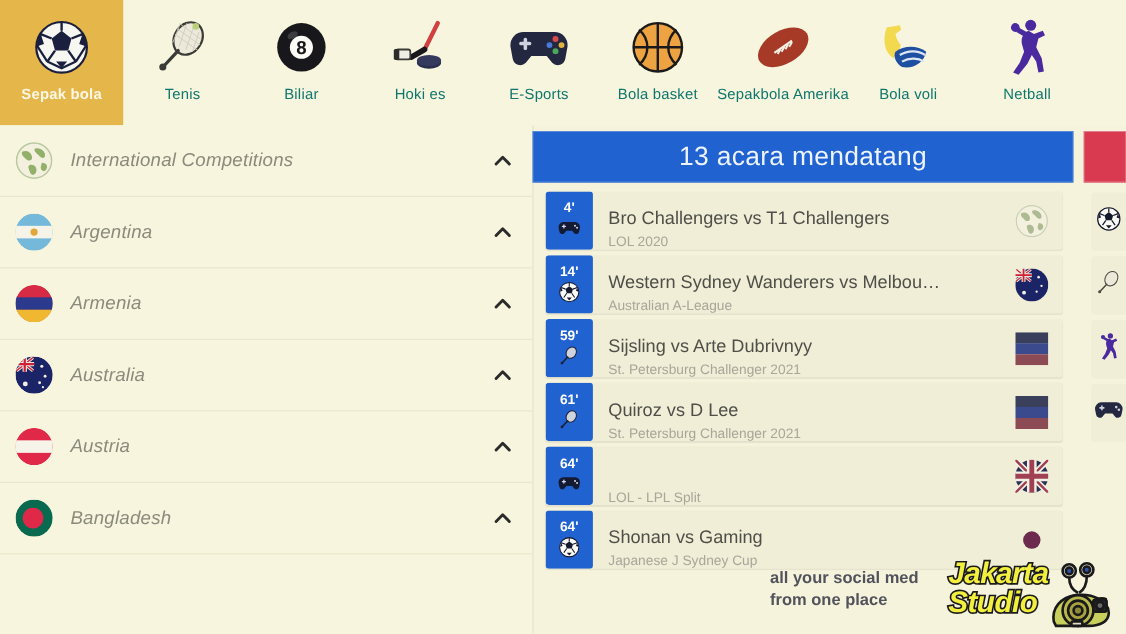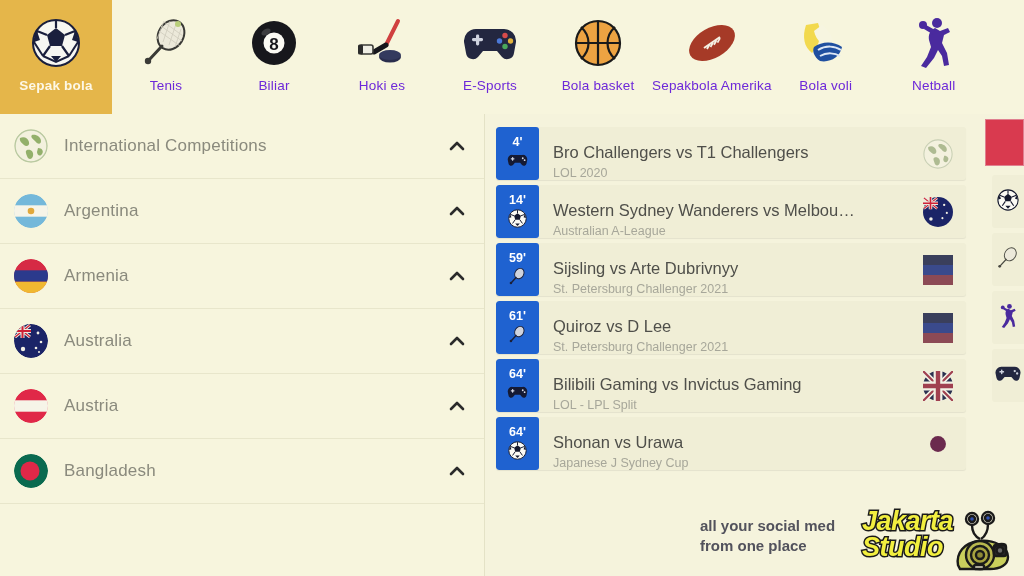--- a/index.html
+++ b/index.html
@@ -21,29 +21,29 @@
     display:flex; flex-direction:column; align-items:center;
     justify-content:flex-start; padding-top:14px;
     cursor:pointer;
   }
   .sport-tab.active { background:#e5b64a; flex:0 0 112px;font-weight:bold; }
   .sport-ico {
     height:58px; width:64px; display:flex; align-items:center; justify-content:center;
   }
   .sport-ico svg { display:block; }
   .sport-label {
-    font-size:13.5px; color:#6d28d9; letter-spacing:.2px;
+    font-size:13.5px; color:#0f766e; letter-spacing:.2px;
     white-space:nowrap; margin-top:6px;
   }
   .sport-tab.active .sport-label { color:#fdf8e6; }
 
   
   .sidebar {
     position:absolute; left:0; top:114px; width:484px; height:462px;
-    background:#f7f5dd; overflow:hidden;
+    background:#f7f5dd; overflow:hidden;font-style:italic;
   }
   .side-row {
     height:65px; display:flex; align-items:center;
     border-bottom:1px solid #e8e6cb; padding:0 16px 0 14px;
     cursor:pointer; position:relative;
   }
   .side-flag {
     width:34px; height:34px; border-radius:50%; overflow:hidden;
     flex:0 0 34px; position:relative; margin-right:16px;
   }
@@ -375,20 +375,23 @@
         <svg viewBox="0 0 22 22">
             <path d="M5 14 L11 8 L17 14" stroke="#2b2b2b" stroke-width="2.6" fill="none" stroke-linecap="round" stroke-linejoin="round"></path>
           </svg>
       </span>
     </div>
   </div>
 
   <div class="panel-divider"></div>
 
   <div class="events-panel">
+    <div class="events-header">
+      <span>13 acara mendatang</span>
+    </div>
 
     <div class="events-list">
 
       <div class="event-row">
         <div class="ev-badge">
           <span class="ev-time">4'</span>
           <span class="ev-badge-ico">
             <svg width="21" height="15" viewBox="0 0 54 40">
               <path d="M13 5 H41 a12 12 0 0 1 12 13 l-2 10 a7 7 0 0 1-12 4 l-5-6 H20 l-5 6 a7 7 0 0 1-12-4 L1 18 A12 12 0 0 1 13 5 Z" fill="#151a33"></path>
               <rect x="9" y="14" width="10" height="3" rx="1.4" fill="#d8dbe6"></rect>
@@ -501,21 +504,20 @@
             <svg width="21" height="15" viewBox="0 0 54 40">
               <path d="M13 5 H41 a12 12 0 0 1 12 13 l-2 10 a7 7 0 0 1-12 4 l-5-6 H20 l-5 6 a7 7 0 0 1-12-4 L1 18 A12 12 0 0 1 13 5 Z" fill="#151a33"></path>
               <rect x="9" y="14" width="10" height="3" rx="1.4" fill="#d8dbe6"></rect>
               <rect x="12.5" y="10.5" width="3" height="10" rx="1.4" fill="#d8dbe6"></rect>
               <circle cx="41" cy="14" r="2.4" fill="#d8dbe6"></circle>
                 <circle cx="46" cy="19" r="2.4" fill="#d8dbe6"></circle>
             </svg>
           </span>
         </div>
         <div class="ev-main">
-          <div class="ev-title">Bilibili Gaming vs Invictus Gaming</div>
           <div class="ev-league">LOL - LPL Split</div>
         </div>
         <div class="ev-flag">
           <svg width="30" height="30" viewBox="0 0 34 34">
             <circle cx="17" cy="17" r="17" fill="#2a3050"></circle>
             <path d="M0 0 L34 34 M34 0 L0 34" stroke="#f2f0e4" stroke-width="6"></path>
             <path d="M0 0 L34 34 M34 0 L0 34" stroke="#a04050" stroke-width="2.5"></path>
             <path d="M17 0 v34 M0 17 h34" stroke="#f2f0e4" stroke-width="10"></path>
             <path d="M17 0 v34 M0 17 h34" stroke="#a04050" stroke-width="5"></path>
           </svg>
@@ -528,21 +530,21 @@
           <span class="ev-badge-ico">
             <svg width="19" height="19" viewBox="0 0 50 50">
               <circle cx="25" cy="25" r="23" fill="#fbfaf4" stroke="#15192e" stroke-width="2.5"></circle>
               <path d="M25 11 L34 18 L31 28 L19 28 L16 18 Z" fill="#15192e"></path>
               <path d="M25 3 L25 11 M34 18 L44 14 M31 28 L38 38 M19 28 L12 38 M16 18 L6 14" stroke="#15192e" stroke-width="2.6" fill="none"></path>
               <path d="M44 14 L47 24 L41 22 Z M6 14 L3 24 L9 22 Z M25 45 L19 38 L31 38 Z" fill="#15192e"></path>
             </svg>
           </span>
         </div>
         <div class="ev-main">
-          <div class="ev-title">Shonan vs Urawa</div>
+          <div class="ev-title">Shonan vs Gaming</div>
           <div class="ev-league">Japanese J Sydney Cup</div>
         </div>
         <div class="ev-flag">
           <svg width="30" height="30" viewBox="0 0 34 34">
             <circle cx="17" cy="17" r="17" fill="#f0eed6"></circle>
             <circle cx="17" cy="17" r="9" fill="#6b2a4e"></circle>
           </svg>
         </div>
       </div>
 

